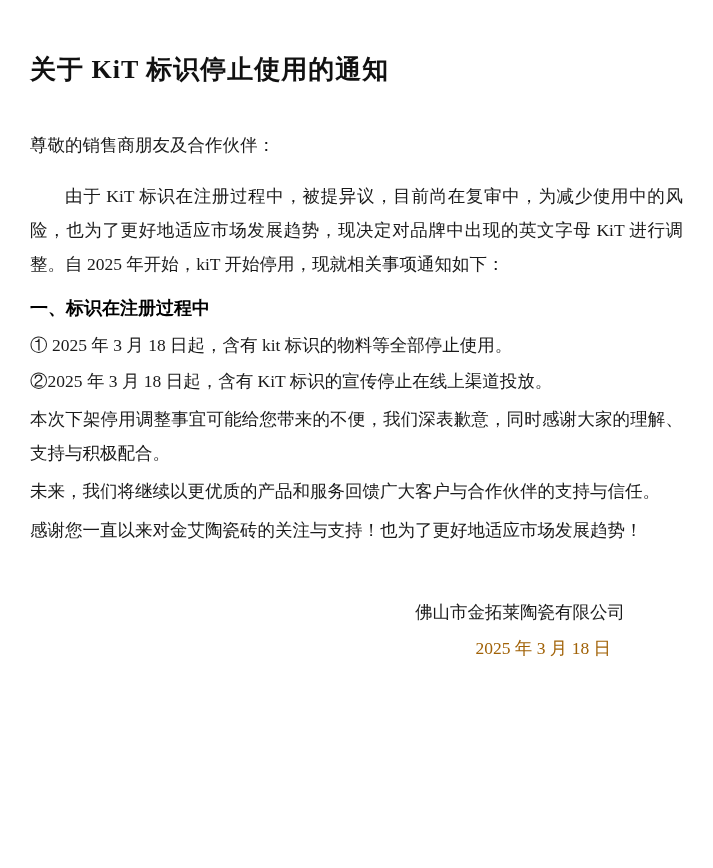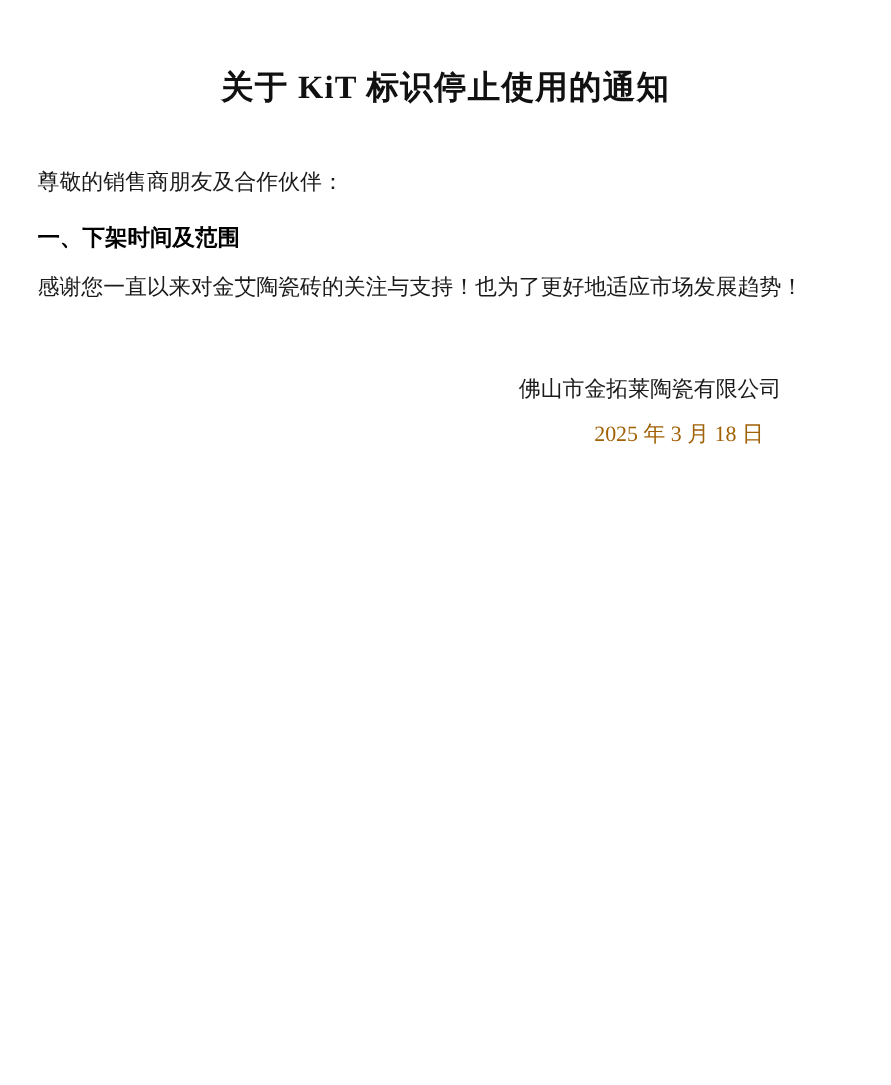--- a/index.html
+++ b/index.html
@@ -16,21 +16,20 @@
   }
   .page {
     position: relative;
     width: 713px;
     height: 868px;
     box-sizing: border-box;
     padding: 0 30px;
     background: #ffffff;
   }
   .doc-title {
-    text-align: center;
     font-size: 26px;
     font-weight: bold;
     letter-spacing: 1px;
     margin: 40px 0 0 0;
     padding-top: 12px;
     line-height: 1.4;
     color: #111;
   }
   .body-block {
     margin-top: 40px;
@@ -84,28 +83,33 @@
 <body>
 
 <div class="page">
 
   <h1 class="doc-title">关于 KiT 标识停止使用的通知</h1>
 
   <div class="body-block">
 
     <p class="salutation">尊敬的销售商朋友及合作伙伴：</p>
 
+    <p class="indent">由于 KiT 标识在注册过程中，被提异议，目前尚在复审中，为减少使用中的风险，也为了更好地适应市场发展趋势，现决定对品牌中出现的英文字母 KiT 进行调整。自 2025 年开始，kiT 开始停用，现就相关事项通知如下：</p>
 
-    <p class="section-head">一、下架时间及范围</p>
+    <p class="section-head">一、标识在注册过程中</p>
+
+    <p class="list-item">① 2025 年 3 月 18 日起，含有 kit 标识的物料等全部停止使用。</p>
+
+    <p class="list-item">②2025 年 3 月 18 日起，含有 KiT 标识的宣传停止在线上渠道投放。</p>
 
 
 
+    <p class="para">本次下架停用调整事宜可能给您带来的不便，我们深表歉意，同时感谢大家的理解、支持与积极配合。</p>
 
-
-
+    <p class="para">未来，我们将继续以更优质的产品和服务回馈广大客户与合作伙伴的支持与信任。</p>
 
     <p class="para">感谢您一直以来对金艾陶瓷砖的关注与支持！也为了更好地适应市场发展趋势！</p>
 
   </div>
 
   <div class="sign-block">
     <div class="sign-company">佛山市金拓莱陶瓷有限公司</div>
     <div class="sign-date">2025 年 3 月 18 日</div>
   </div>
 

